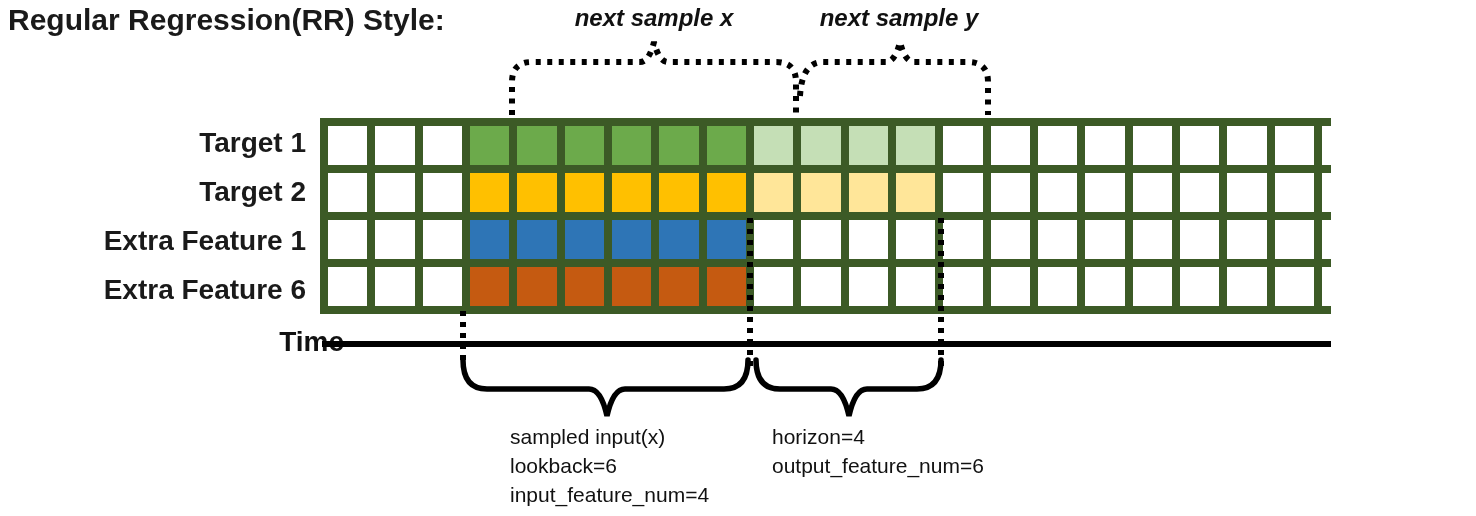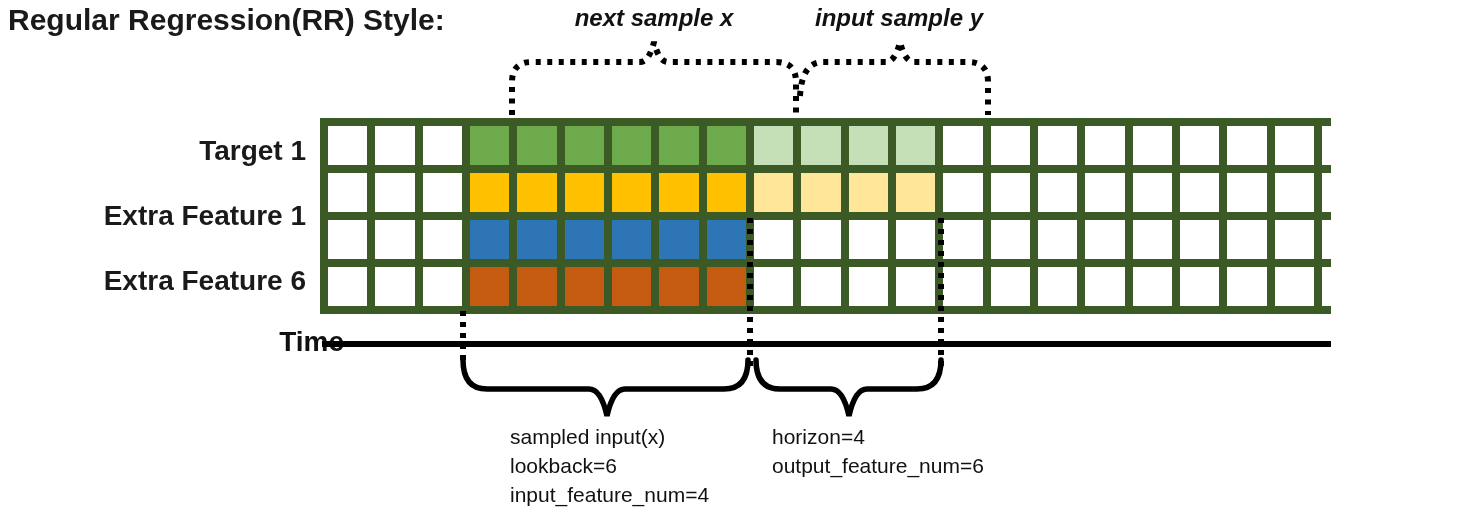--- a/index.html
+++ b/index.html
@@ -60,24 +60,25 @@
   .annot.output{left:772px;}
 </style>
 </head>
 <body>
 
 <div class="canvas">
 
   <div class="title">Regular Regression(RR) Style:</div>
 
   <div class="brace-label x">next sample x</div>
-  <div class="brace-label y">input sample y</div>
+  <div class="brace-label y">next sample y</div>
 
   <div class="row-labels">
       <div class="row-label">Target 1</div>
+      <div class="row-label">Target 2</div>
       <div class="row-label">Extra Feature 1</div>
       <div class="row-label">Extra Feature 6</div>
     </div>
 
   <div class="grid" style="background: rgb(60, 90, 38);">
       <div class="cell" style="background: rgb(255, 255, 255);"></div>
       <div class="cell" style="background: rgb(255, 255, 255);"></div>
       <div class="cell" style="background: rgb(255, 255, 255);"></div>
       <div class="cell" style="background: rgb(108, 170, 75);"></div>
       <div class="cell" style="background: rgb(108, 170, 75);"></div>

